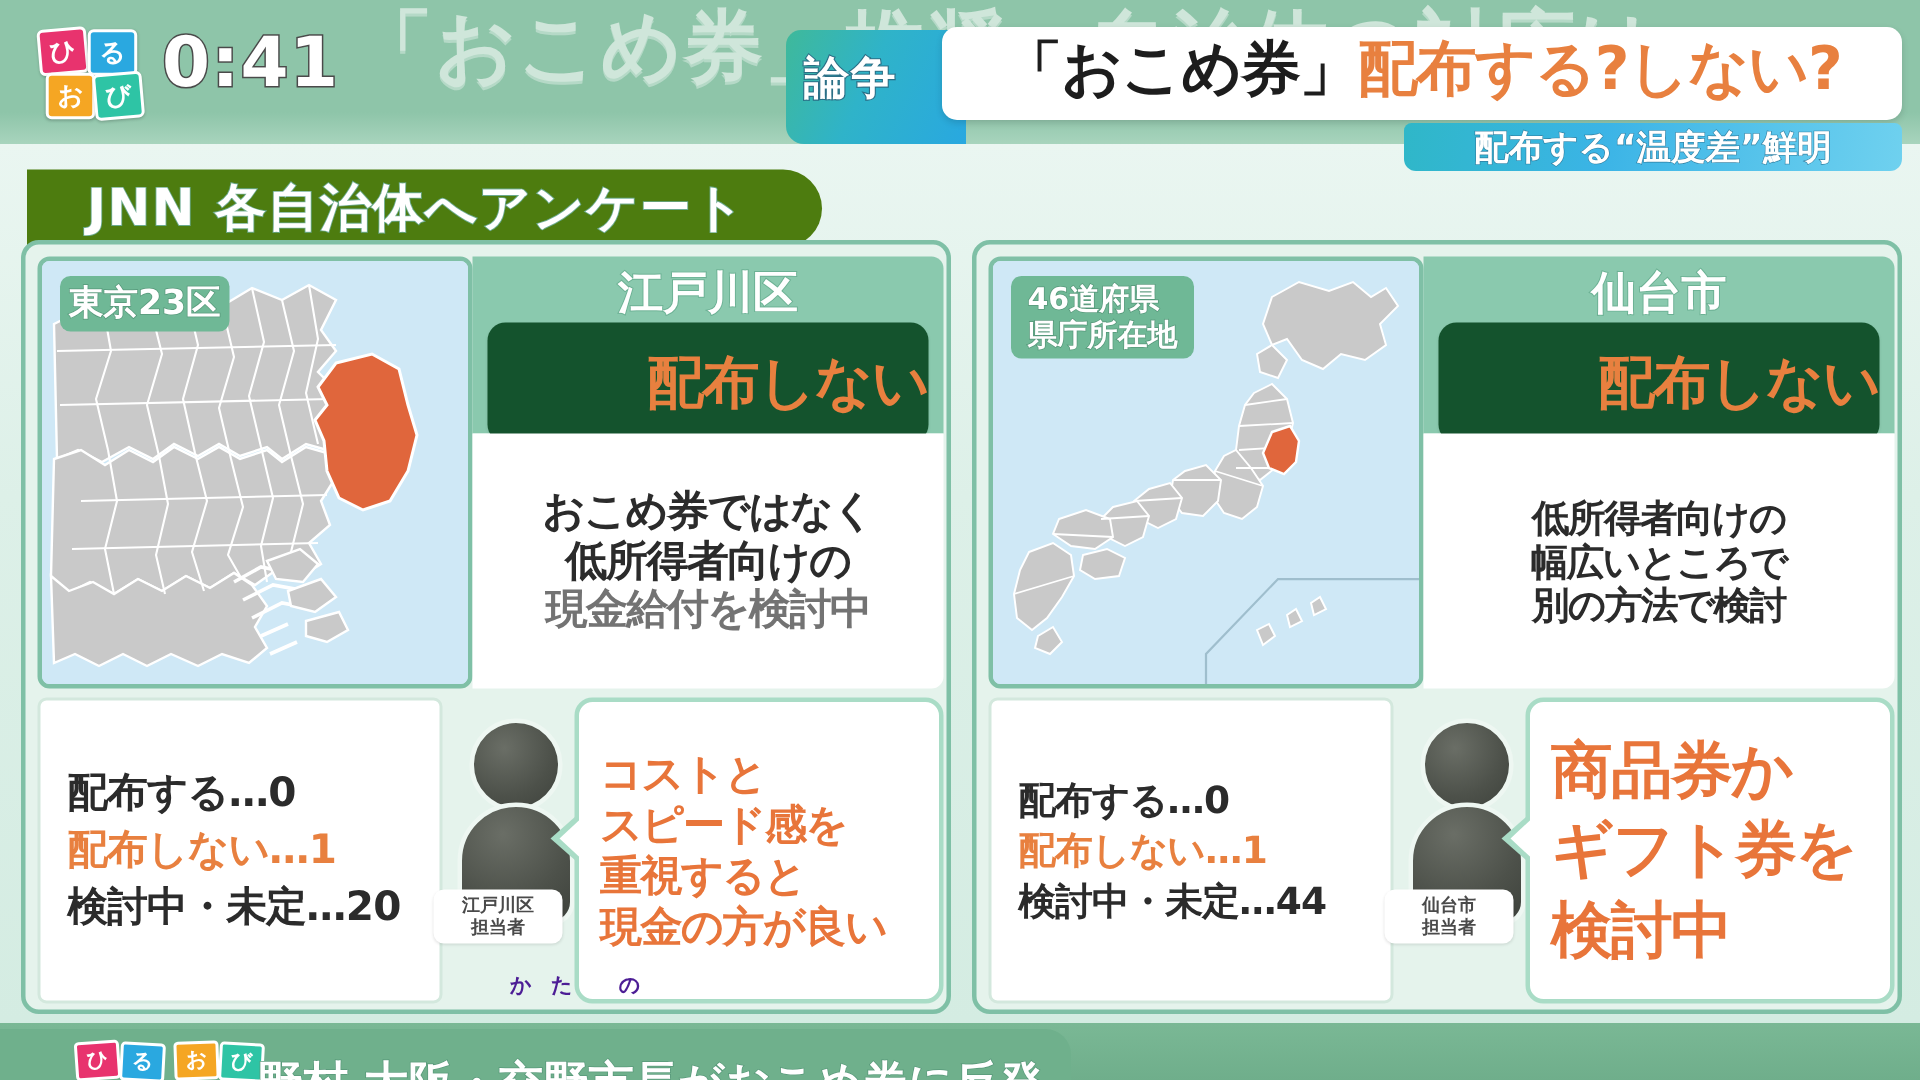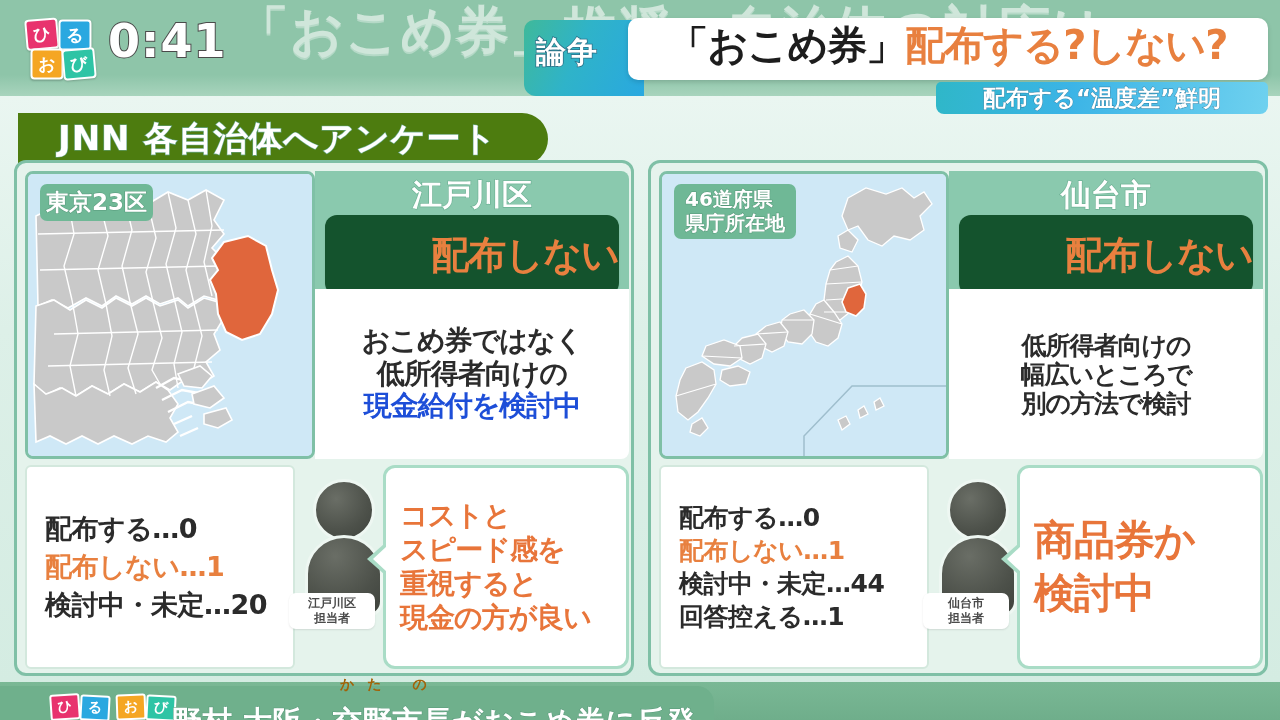--- a/index.html
+++ b/index.html
@@ -166,21 +166,21 @@
   .reason {
     position:absolute; left:0; top:118px; width:314px; height:170px;
     background:#ffffff; border-radius:0 0 8px 0;
     display:flex; flex-direction:column; align-items:center; justify-content:center;
     padding:2px 4px;
   }
   .reason .line {
     font-size:28px; font-weight:bold; color:#2b2b2b;
     line-height:1.16; white-space:nowrap; letter-spacing:-1px;
   }
-  .reason .line.hl { color:#1d4ed8; }
+  .reason .line.hl { color:#737373; }
   .reason.small .line { font-size:25px; }
 
   
   .botrow {
     position:absolute; left:8px; top:302px; width:604px; height:204px;
   }
   .statsbox {
     position:absolute; left:0; top:0; width:270px; height:204px;
     background:#ffffff; border:2px solid #d3e8dd; border-radius:6px;
     display:flex; flex-direction:column; justify-content:center;
@@ -251,22 +251,22 @@
     position:absolute; width:30px; height:26px; border-radius:3px;
     border:2px solid #fff; color:#fff; font-size:14px; font-weight:bold;
     display:flex; align-items:center; justify-content:center;
   }
   .ticker-logo .a { left:0;   top:0;  background:#e8336e; transform:rotate(-4deg); }
   .ticker-logo .b { left:30px;top:1px;background:#2aa8e0; transform:rotate(3deg); }
   .ticker-logo .c { left:66px;top:0;  background:#f5a623; transform:rotate(-2deg); }
   .ticker-logo .d { left:96px;top:1px;background:#2ec4a5; transform:rotate(3deg); }
 
   .ticker-ruby {
-    position:absolute; left:340px; top:676px;
-    font-size:14px; font-weight:bold; color:#a16207; letter-spacing:13px;
+    position:absolute; left:340px; top:648px;
+    font-size:14px; font-weight:bold; color:#4c1d95; letter-spacing:13px;
   }
   .ticker-text {
     position:absolute; left:172px; top:702px;
     font-size:30px; font-weight:bold; color:#ffffff;
     -webkit-text-stroke:1px #58997a; paint-order:stroke fill;
     white-space:nowrap; letter-spacing:0px;
   }
 </style>
 </head>
 <body>
@@ -457,32 +457,32 @@
           <div class="line">別の方法で検討</div>
         </div>
       </div>
     </div>
 
     <div class="botrow">
       <div class="statsbox four">
         <div class="srow">配布する…0</div>
         <div class="srow hl">配布しない…1</div>
         <div class="srow">検討中・未定…44</div>
-        <div class="srow">回答控える…1</div>
       </div>
 
       <div class="avatar">
         <div class="head"></div>
         <div class="body"></div>
         <div class="tag">仙台市
 担当者</div>
       </div>
 
       <div class="quotebox big">
         <div class="qline">商品券か</div>
+        <div class="qline">ギフト券を</div>
         <div class="qline">検討中</div>
       </div>
     </div>
   </div>
 
   <div class="ticker"></div>
   <div class="ticker-logo">
     <div class="tt a">ひ</div>
     <div class="tt b">る</div>
     <div class="tt c">お</div>

